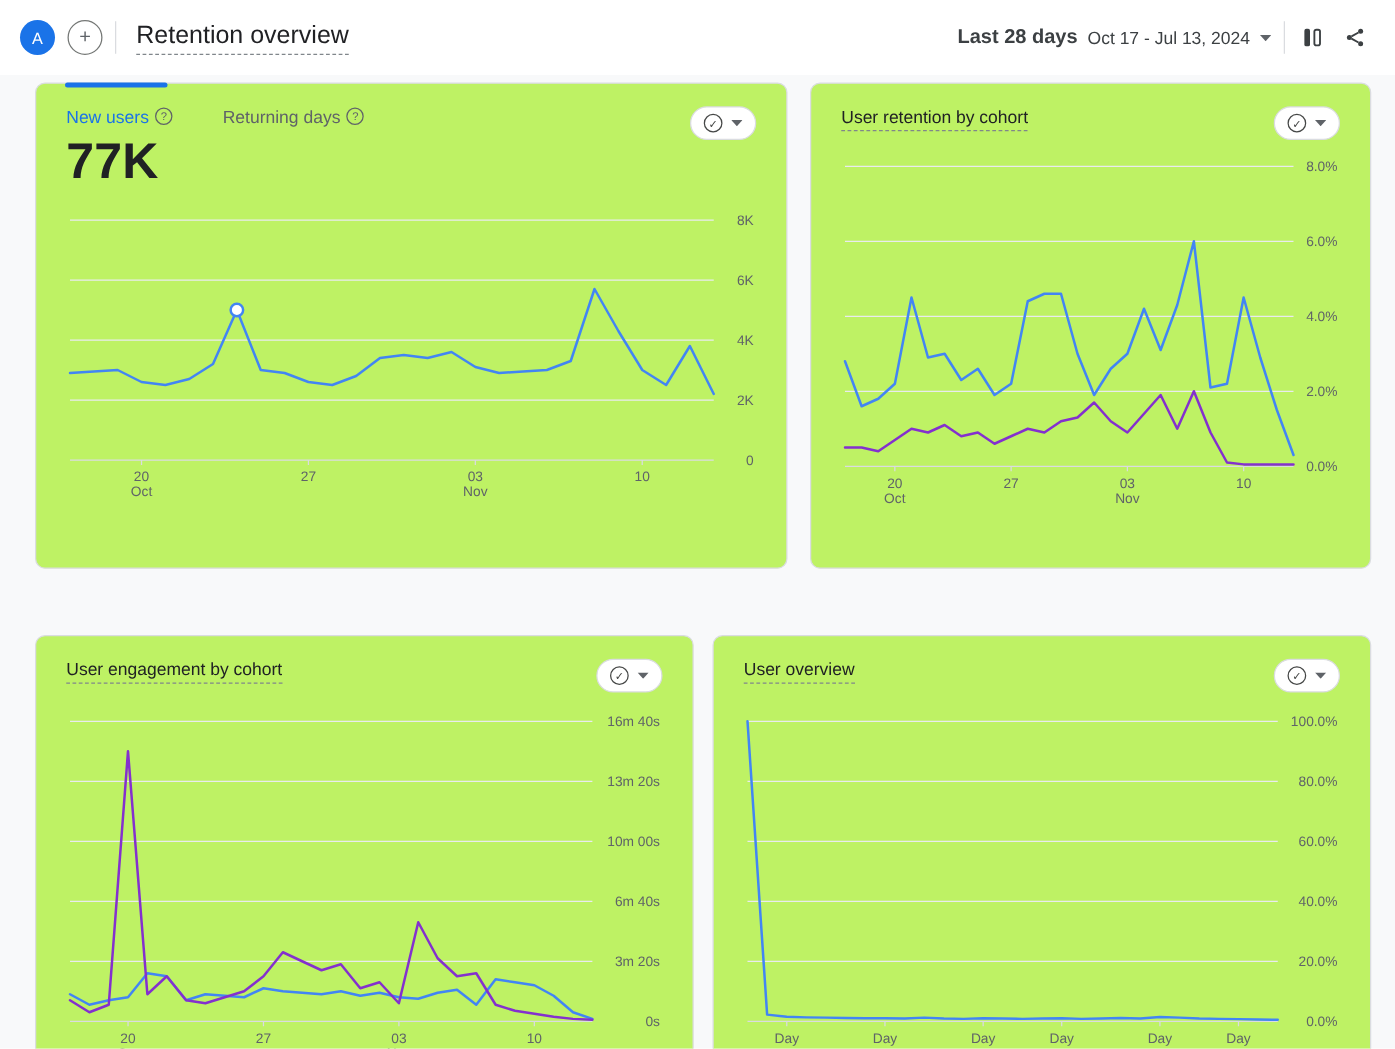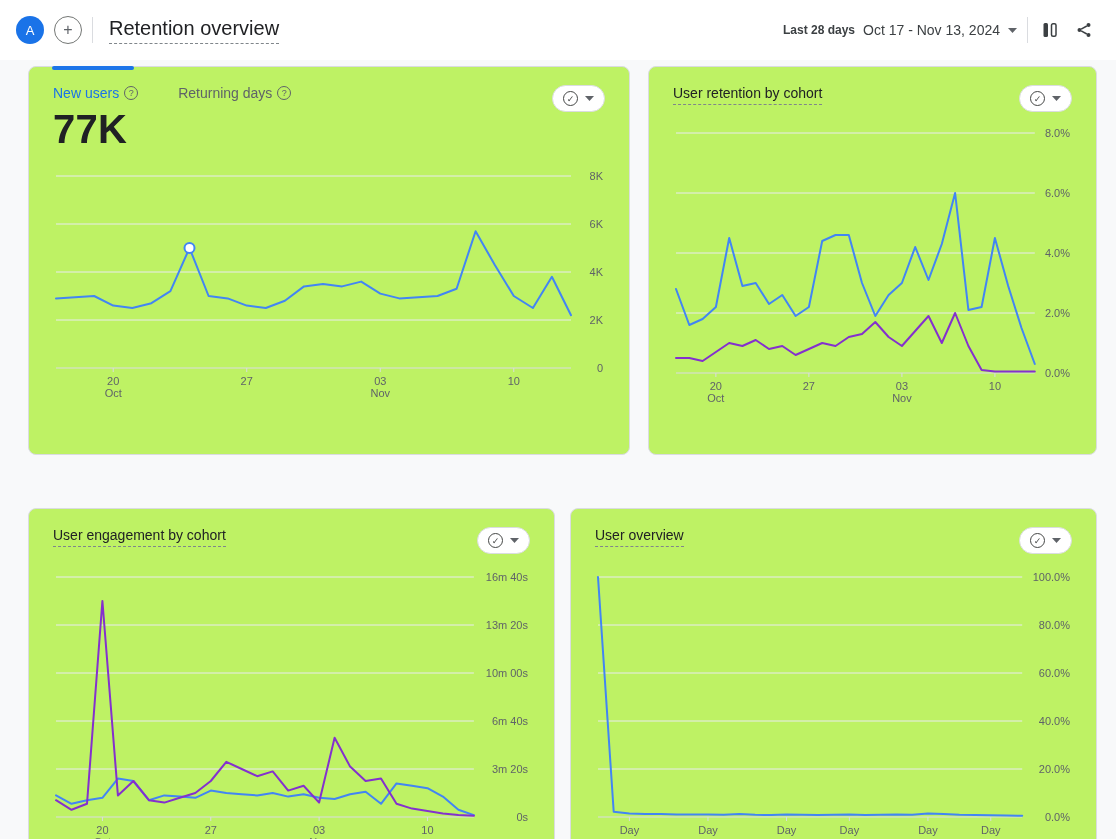--- a/index.html
+++ b/index.html
@@ -10,21 +10,21 @@
   
   .topbar { height:60px; background:#fff; display:flex; align-items:center; padding:0 20px 0 16px; gap:10px; }
   .avatar { width:28px; height:28px; border-radius:50%; background:#1a73e8; color:#fff; font-size:13px;
             display:flex; align-items:center; justify-content:center; cursor:pointer; }
   .plus-btn { width:28px; height:28px; border-radius:50%; border:1px solid #747775; background:#fff; color:#5f6368;
               font-size:16px; line-height:1; display:flex; align-items:center; justify-content:center; cursor:pointer; }
   .vdiv { width:1px; height:26px; background:#dadce0; }
   .page-title { font-size:20px; font-weight:400; color:#202124; border-bottom:1px dashed #80868b; padding-bottom:3px; margin-left:6px; }
   .spacer { flex:1; }
   .date-btn { display:flex; align-items:center; gap:8px; background:none; border:none; cursor:pointer; font-family:inherit; }
-  .date-preset { font-size:12px; font-weight:700; color:#3c4043; }
+  .date-preset { font-size:16px; font-weight:700; color:#3c4043; }
   .date-range { font-size:14px; color:#3c4043; }
   .caret-svg { display:block; }
   .icon-btn { background:none; border:none; cursor:pointer; padding:4px; display:flex; align-items:center; }
 
   
   .content { padding:6px 19px 0 28px; }
   .row { display:flex; }
   .row-1 { gap:18px; }
   .row-2 { gap:15px; margin-top:53px; }
   .card { background:#bef264; border:1px solid #dadce0; border-radius:8px; position:relative; padding:18px 24px; }
@@ -68,21 +68,21 @@
   <header class="topbar">
     <div class="avatar">A</div>
     <button class="plus-btn">
       <span>+</span>
     </button>
     <div class="vdiv"></div>
     <h1 class="page-title">Retention overview</h1>
     <div class="spacer"></div>
     <button class="date-btn">
       <span class="date-preset">Last 28 days</span>
-      <span class="date-range">Oct 17 - Nov 13, 2024</span>
+      <span class="date-range">Oct 17 - Jul 13, 2024</span>
       <svg class="caret-svg" width="9" height="5" viewBox="0 0 9 5">
           <path d="M0 0h9L4.5 5z" fill="#5f6368"></path>
         </svg>
     </button>
     <div class="vdiv"></div>
     <button class="icon-btn">
       <svg width="16" height="16" viewBox="0 0 16 16">
         <rect x="1.5" y="1" width="4.5" height="14" rx="1.5" fill="#3c4043"></rect>
         <rect x="9.5" y="1.75" width="4.5" height="12.5" rx="1.5" fill="none" stroke="#3c4043" stroke-width="1.5"></rect>
       </svg>

